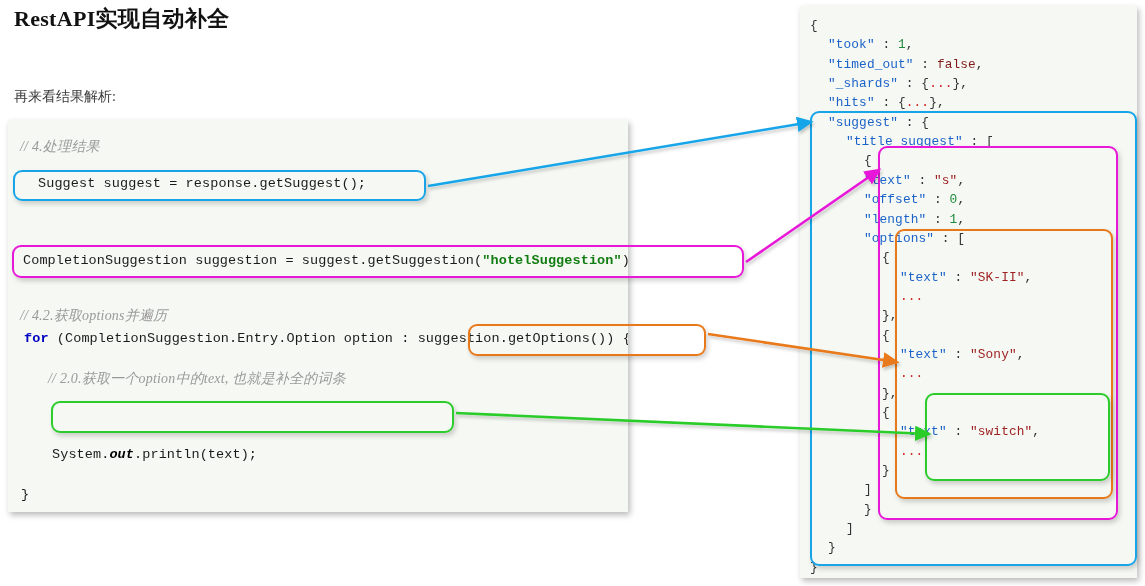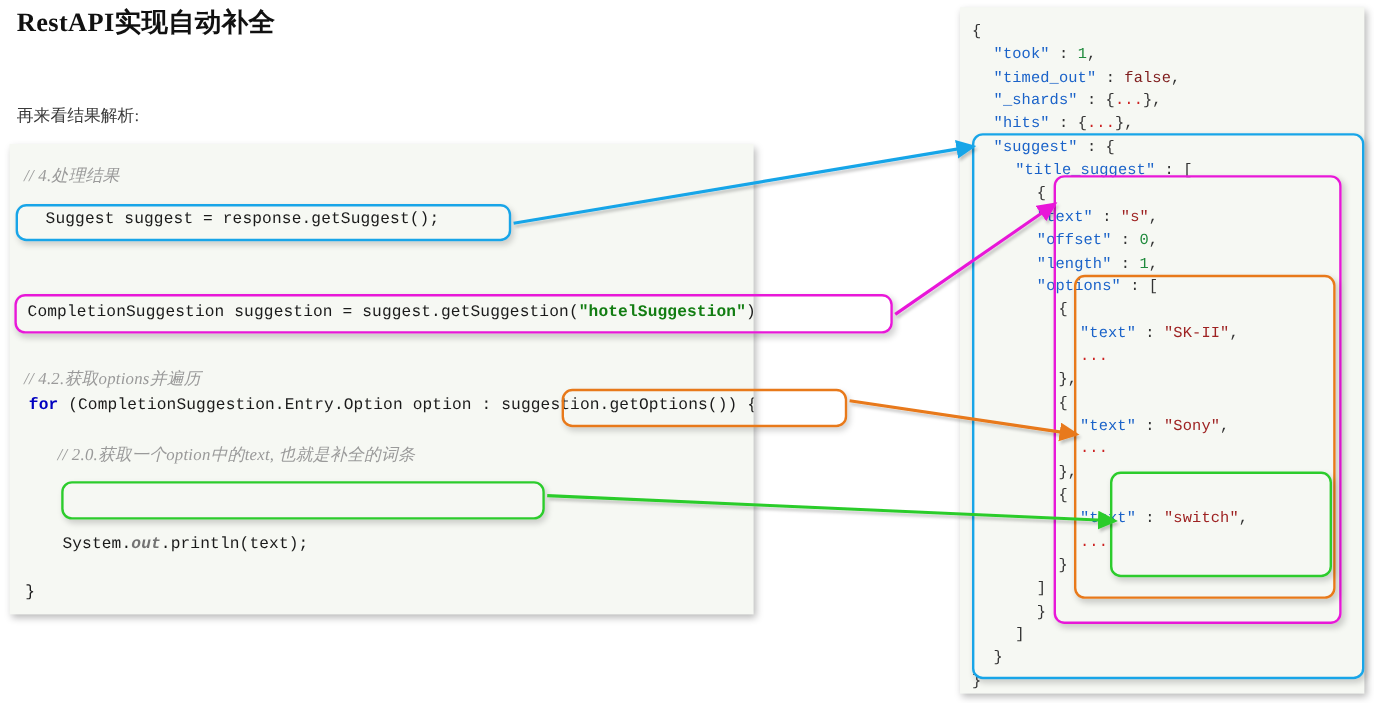--- a/index.html
+++ b/index.html
@@ -62,21 +62,21 @@
     letter-spacing: 0.1px;
   }
   .code-comment {
     font-family: "Liberation Serif", "DejaVu Serif", serif;
     font-style: italic;
     font-size: 14px;
     color: #9a9a9a;
     letter-spacing: 0.2px;
   }
   .kw-for { color: #0000c0; font-weight: 700; }
-  .kw-out { color: #737373; font-weight: 700; font-style: italic; }
+  .kw-out { color: #000000; font-weight: 700; font-style: italic; }
   .str-green { color: #127d12; font-weight: 700; }
 
   
   #json-panel {
     position: absolute;
     left: 800px;
     top: 6px;
     width: 337px;
     height: 572px;
     background: #f6f8f3;

